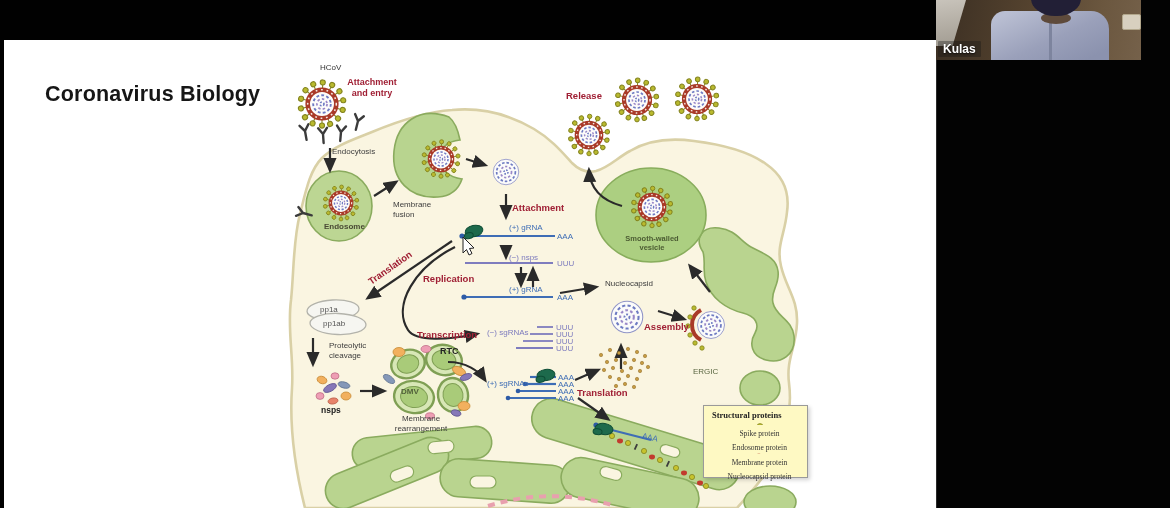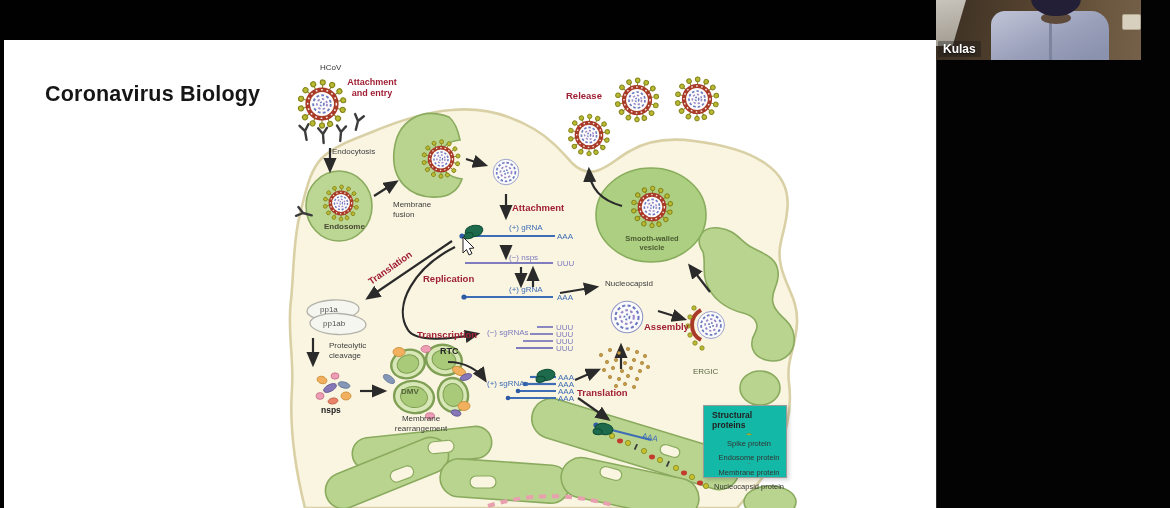--- a/index.html
+++ b/index.html
@@ -24,22 +24,22 @@
   .cam-name{position:absolute;left:2px;top:41px;color:#fff;font-size:12px;font-weight:bold;
     padding:1px 5px;background:rgba(20,20,20,.35);text-shadow:0 1px 2px rgba(0,0,0,.8);border-radius:1px;}
   .labels{position:absolute;left:0;top:0;width:1170px;height:508px;pointer-events:none;}
   .lbl{position:absolute;font-size:8px;color:#3c3c3c;line-height:9px;white-space:pre-line;}
   .red{color:#a02035;font-weight:bold;font-size:9.5px;line-height:11px;}
   .blue{color:#3e6db5;}
   .purple{color:#7e7cbe;}
   .bold{font-weight:bold;}
   .ctr{text-align:center;}
   .title{position:absolute;left:45px;top:82px;font-size:21.5px;font-weight:bold;color:#161616;letter-spacing:.2px;}
-  .legend{position:absolute;left:703px;top:405px;width:84px;height:73px;background:#14b8a6;
-    border:1px solid #9a9a9a;box-shadow:2px 2px 4px rgba(0,0,0,.18);padding:4px 0 0 8px;box-sizing:border-box;}
+  .legend{position:absolute;left:703px;top:405px;width:105px;height:73px;background:#fef9c3;
+    border:1px solid #9a9a9a;box-shadow:2px 2px 4px rgba(0,0,0,.18);padding:4px 0 0 8px;box-sizing:border-box;font-family:Liberation Serif, serif;}
   .legend-title{font-size:8.5px;font-weight:bold;color:#222;margin-bottom:3px;}
   .legend-row{display:flex;align-items:center;gap:4px;height:14.5px;flex-direction:column;}
   .legend-row span.txt{font-size:7.5px;color:#333;}
   svg.diagram{position:absolute;left:0;top:0;}
 </style>
 </head>
 <body>
 
 <div class="top-bar"></div>
 <div class="left-strip"></div>

